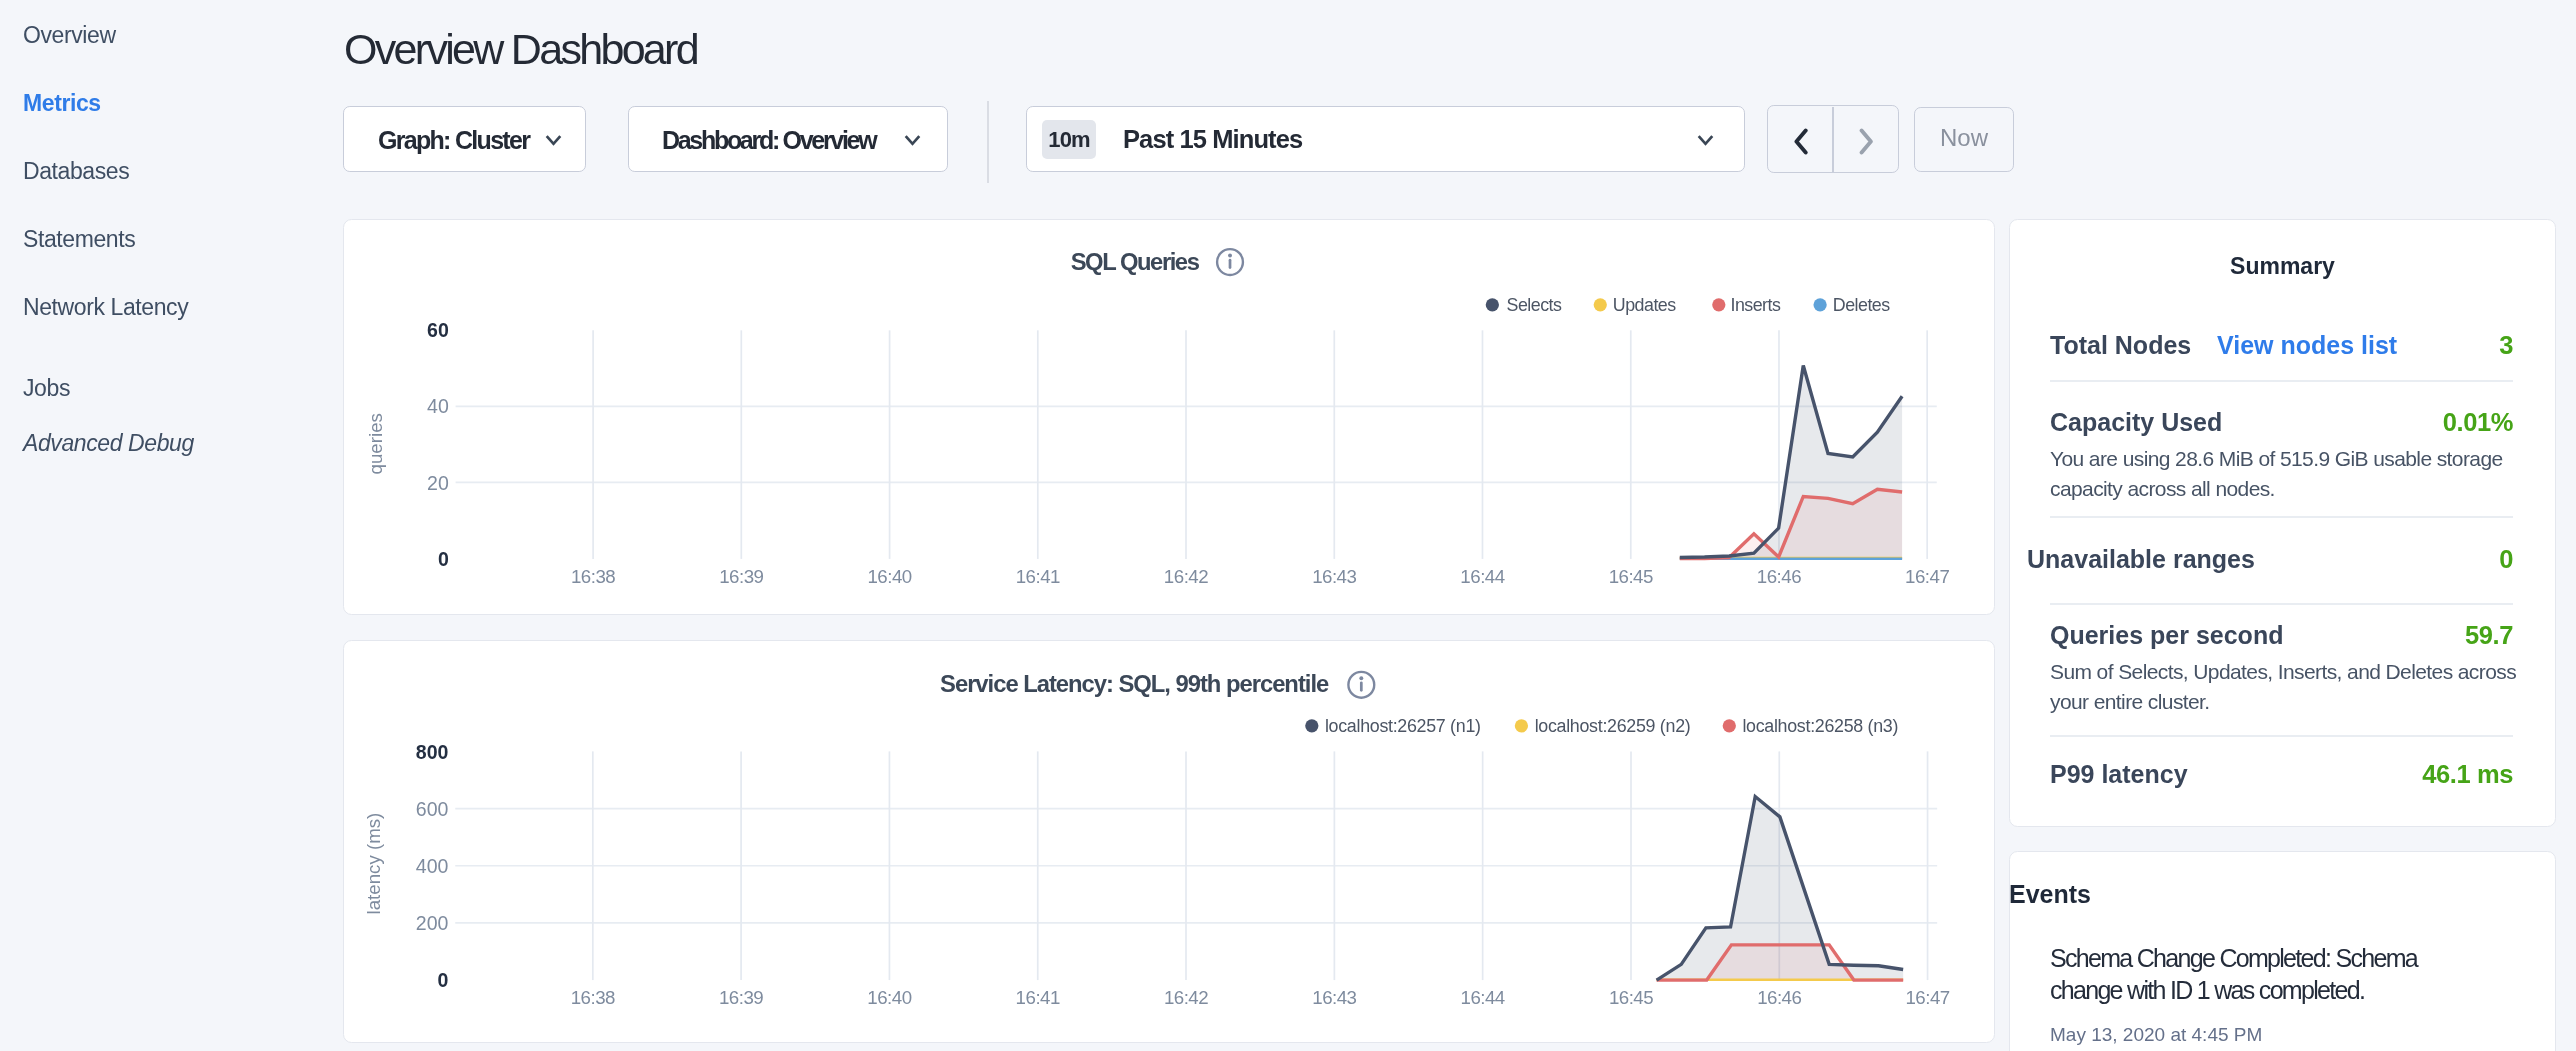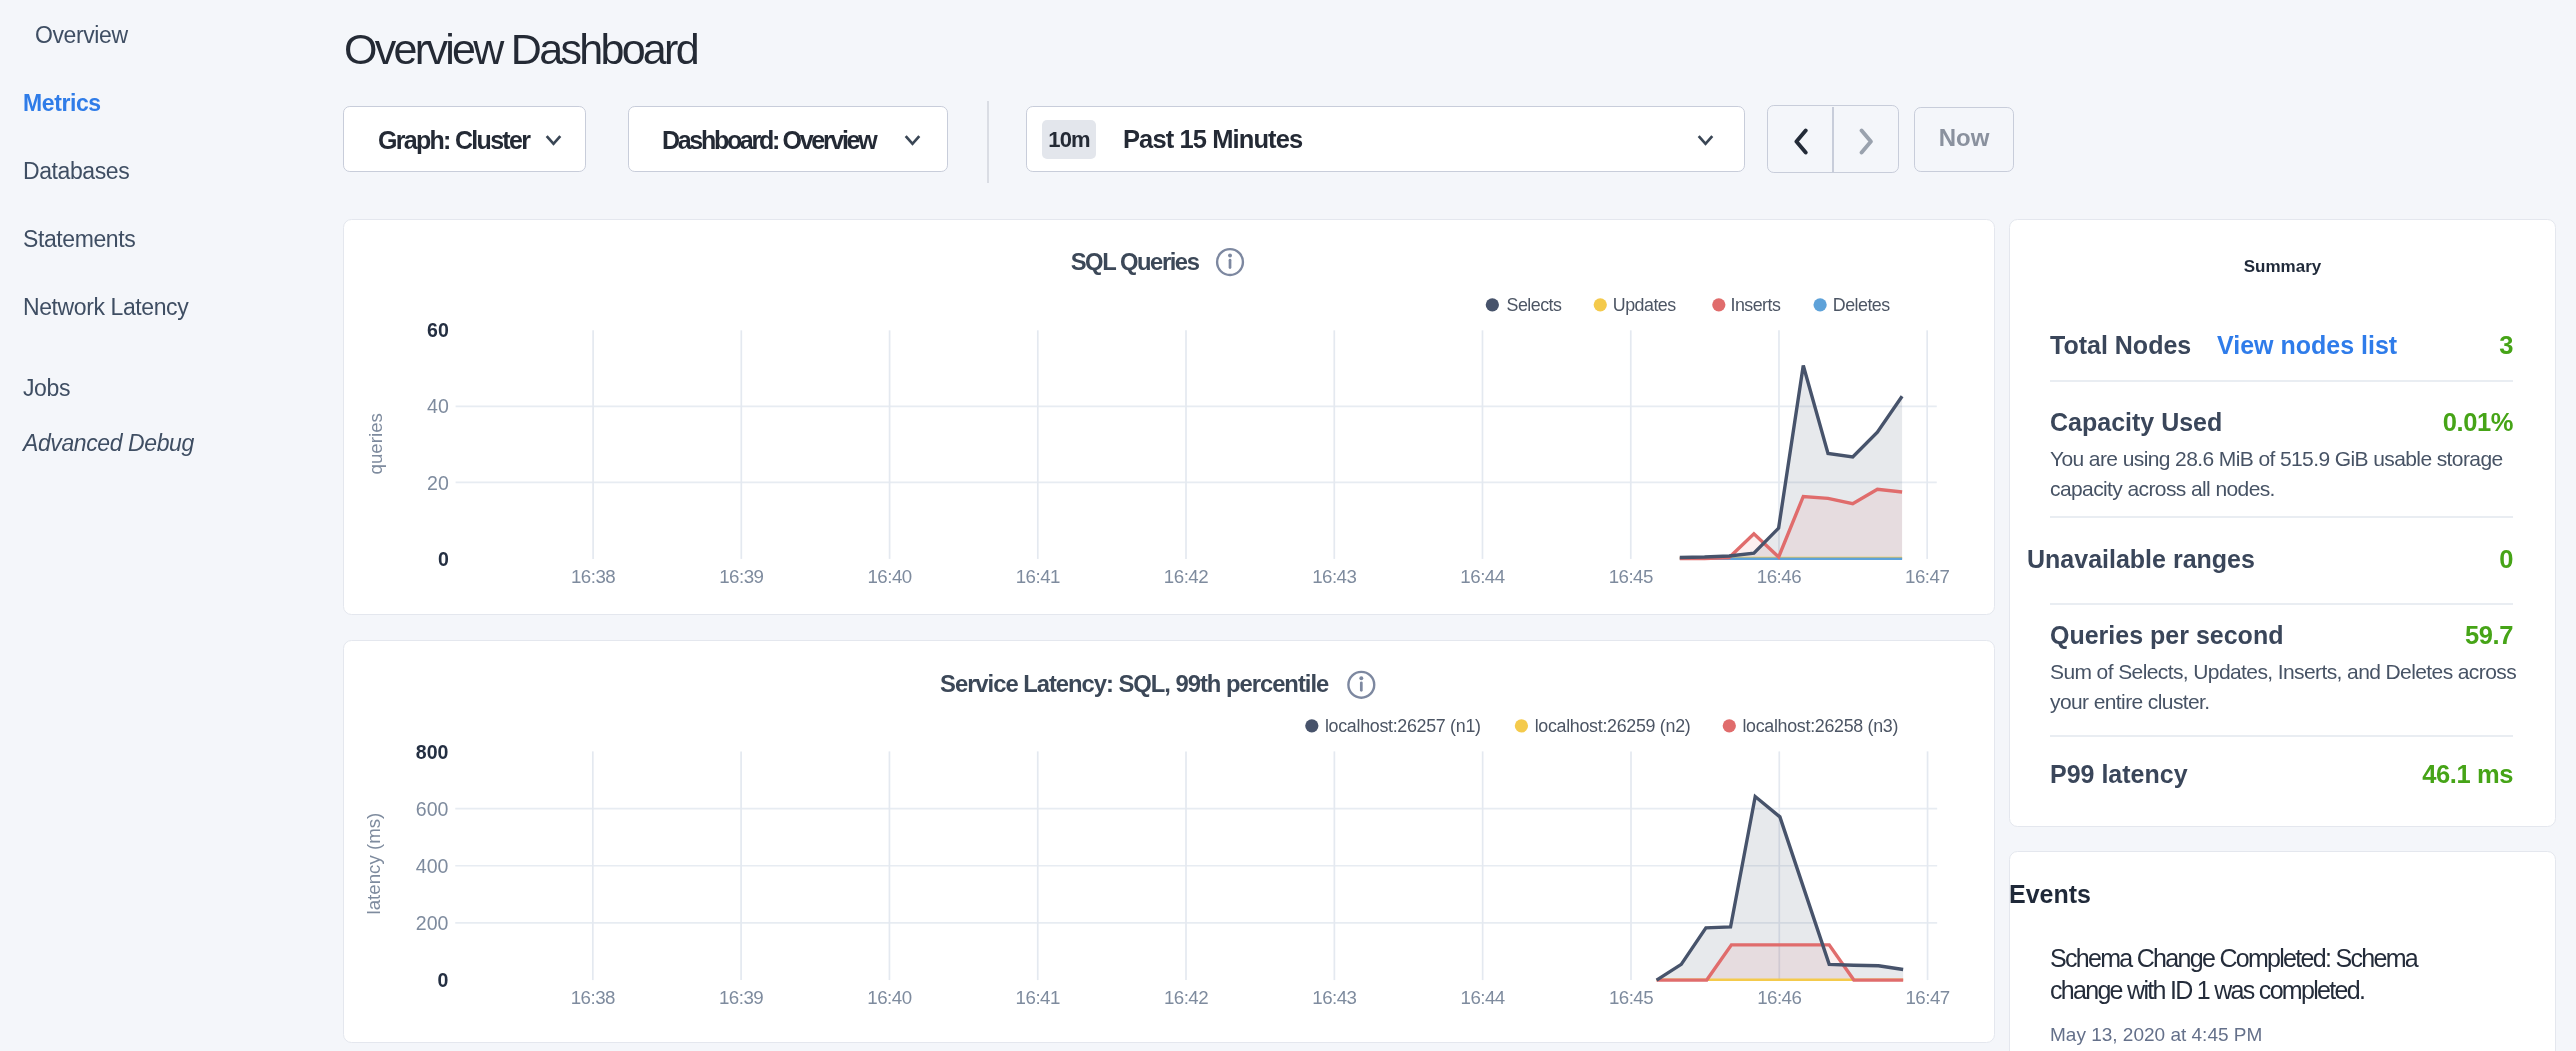--- a/index.html
+++ b/index.html
@@ -12,21 +12,21 @@
   .ctl-ghost { background:transparent; }
   svg text { font-family:"Liberation Sans", sans-serif; }
   .lbl { font-size:25px; font-weight:bold; color:#3a465a; line-height:31px; }
   .val { font-size:25.5px; font-weight:bold; color:#46a417; letter-spacing:-0.4px; line-height:31px; }
   .sep { position:absolute; width:463px; height:1.7px; background:#e9edf2; left:2050px; }
   .sub { position:absolute; left:2050px; font-size:21px; letter-spacing:-0.6px; color:#475365; line-height:30px; }
 </style>
 </head>
 <body>
 
-<div class="navitem" style="top:24px;margin-left:12px;">Overview</div>
+<div class="navitem" style="top:24px;">Overview</div>
 <div class="navitem" style="top:92px; color:#2f7ce8; font-weight:bold;">Metrics</div>
 <div class="navitem" style="top:160px;">Databases</div>
 <div class="navitem" style="top:228px;">Statements</div>
 <div class="navitem" style="top:296px;">Network Latency</div>
 <div class="navitem" style="top:364px;margin-top:13px;">Jobs</div>
 <div class="navitem" style="top:432px;font-style:italic;">Advanced Debug</div>
 
 <div class="abs" style="left:344px; top:28px; font-size:43px; line-height:43px; color:#242a35; letter-spacing:-2.7px;">Overview Dashboard</div>
 
 <div class="ctl" style="left:343px; width:243px;"></div>
@@ -52,21 +52,21 @@
 
 <div class="ctl ctl-ghost" style="left:1767px; width:132px; top:105px; height:68px;"></div>
 <div class="abs" style="left:1832px; top:107px; width:1.7px; height:65px; background:#c8cdda;"></div>
 <svg class="abs" style="left:1793px; top:128px;" width="15.3" height="27" viewBox="0 0 18 32">
     <path d="M15 3 L4 16 L15 29" fill="none" stroke="#232b38" stroke-width="4.6" stroke-linecap="round" stroke-linejoin="round"></path>
   </svg>
 <svg class="abs" style="left:1859px; top:128px;" width="15.3" height="27" viewBox="0 0 18 32">
     <path d="M3 3 L14 16 L3 29" fill="none" stroke="#9aa2ae" stroke-width="4.6" stroke-linecap="round" stroke-linejoin="round"></path>
   </svg>
 <div class="ctl ctl-ghost" style="left:1914px; width:100px; top:107px; height:65px;"></div>
-<div class="abs" style="left:1914px; top:124px; width:100px; text-align:center; font-size:24px; font-weight:bold; color:#8a919e;">Now</div>
+<div class="abs" style="left:1914px; top:124px; width:100px; text-align:center; font-size:24px; font-weight:normal; color:#8a919e;">Now</div>
 
 <div class="card" style="left:343px; top:219px; width:1652px; height:396px;"></div>
 <svg class="abs" style="left:343px; top:219px;" width="1652" height="396" viewBox="0 0 1943 466">
 
   <text x="931" y="59.5" text-anchor="middle" font-size="28" font-weight="bold" fill="#3c4858" letter-spacing="-1.7">SQL Queries</text>
   <circle cx="1043.3" cy="50.7" r="15.2" fill="none" stroke="#7d88a0" stroke-width="2.8"></circle>
   <circle cx="1043.3" cy="42.9" r="2.3" fill="#7d88a0"></circle>
   <rect x="1041.7" y="46.8" width="3.2" height="12" rx="1.6" fill="#7d88a0"></rect>
 
   <g font-size="21" fill="#4c5564" letter-spacing="-0.6">
@@ -184,21 +184,21 @@
   </g>
 
   <path d="M1545 400 L1574 381.5 L1603 338.5 L1632 337.5 L1661 184.1 L1690 208 L1719 294.8 L1748 381.5 L1777 382.5 L1806 383.2 L1835 387.6 L1835 400 L1545 400 Z" fill="rgba(71,83,107,0.13)" stroke="none"></path>
   <path d="M1545 400 L1604 400 L1633 358.6 L1748 358.6 L1777 400 L1835 400 Z" fill="rgba(224,108,108,0.10)" stroke="none"></path>
   <path d="M1545 399.5 L1835 399.5" fill="none" stroke="#f4ca4c" stroke-width="3"></path>
   <path d="M1545 400 L1604 400 L1633 358.6 L1748 358.6 L1777 400 L1835 400" fill="none" stroke="#e06c6c" stroke-width="4"></path>
   <path d="M1545 400 L1574 381.5 L1603 338.5 L1632 337.5 L1661 184.1 L1690 208 L1719 294.8 L1748 381.5 L1777 382.5 L1806 383.2 L1835 387.6" fill="none" stroke="#47536b" stroke-width="4"></path>
 </svg>
 
 <div class="card" style="left:2009px; top:219px; width:547px; height:608px;"></div>
-<div class="abs" style="left:2009px; top:251px; width:547px; text-align:center; font-size:17px; font-weight:bold; color:#1f2939; line-height:31px;">Summary</div>
+<div class="abs" style="left:2009px; top:251px; width:547px; text-align:center; font-size:23px; font-weight:bold; color:#1f2939; line-height:31px;">Summary</div>
 
 <div class="abs lbl" style="left:2050px; top:330px;">Total Nodes</div>
 <div class="abs lbl" style="left:2217px; top:330px; color:#2f7cea;">View nodes list</div>
 <div class="abs val" style="left:2050px; top:330px; width:463px; text-align:right;">3</div>
 <div class="sep" style="top:380px;"></div>
 
 <div class="abs lbl" style="left:2050px; top:407px;">Capacity Used</div>
 <div class="abs val" style="left:2050px; top:407px; width:463px; text-align:right;">0.01%</div>
 <div class="sub" style="top:444px; width:469px;">You are using 28.6 MiB of 515.9 GiB usable storage capacity across all nodes.</div>
 <div class="sep" style="top:516px;"></div>

